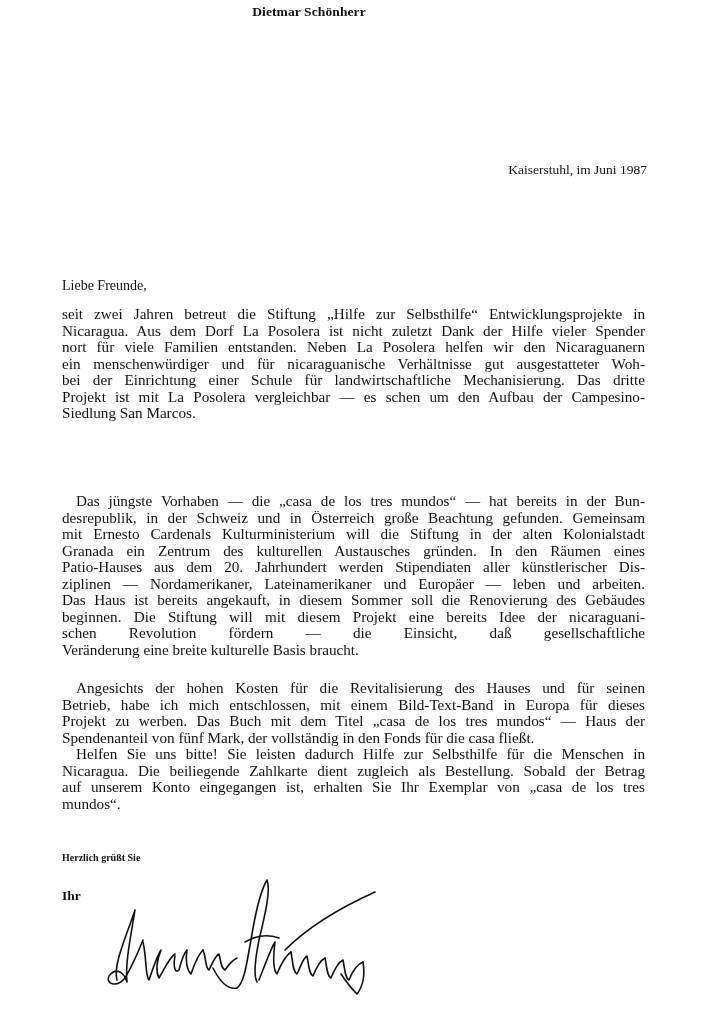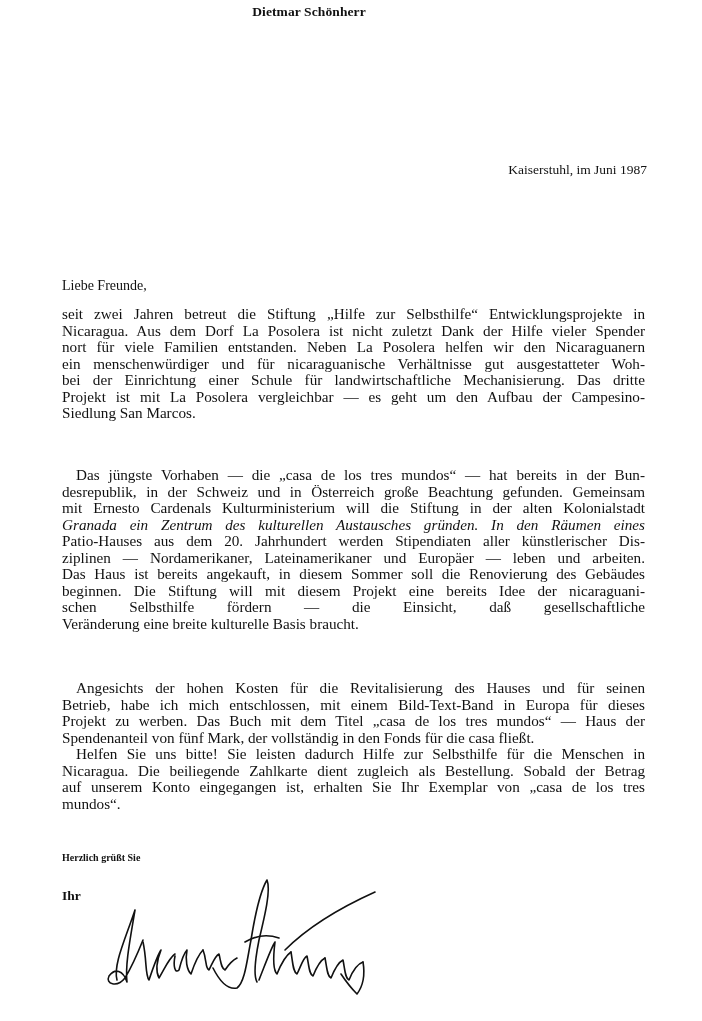--- a/index.html
+++ b/index.html
@@ -9,54 +9,54 @@
             font-weight: bold; font-size: 13.5px; letter-spacing: 0.1px; }
   .date { position: absolute; top: 162px; left: 470px; width: 177px; text-align: right;
           font-size: 13.5px; }
   .salutation { position: absolute; top: 278px; left: 62px; font-size: 14px; }
   .para { position: absolute; left: 62px; width: 583px; font-size: 15.2px; }
   .para .ln { display: block; height: 16.5px; line-height: 16.5px; white-space: nowrap;
               text-align: justify; text-align-last: justify; overflow: visible; }
   .para .ln.last { text-align-last: left; }
   .para .ln.indent { padding-left: 14px; }
   #p1 { top: 306px; }
-  #p2 { top: 467px; }
+  #p2 { top: 493px; }
   #p3 { top: 680px; }
   .closing { position: absolute; top: 852px; left: 62px; font-size: 10px; font-weight: bold; }
   .ihr { position: absolute; top: 888px; left: 62px; font-size: 13.5px; font-weight: bold; }
   .signature { position: absolute; left: 95px; top: 870px; width: 300px; height: 140px; }
 </style>
 </head>
 <body>
 
 <div>
   <div class="header">Dietmar Schönherr</div>
   <div class="date">Kaiserstuhl, im Juni 1987</div>
   <div class="salutation">Liebe Freunde,</div>
 
   <div class="para" id="p1">
     <span class="ln" style="white-space: nowrap;">seit zwei Jahren betreut die Stiftung „Hilfe zur Selbsthilfe“ Entwicklungsprojekte in</span>
     <span class="ln" style="white-space: nowrap;">Nicaragua. Aus dem Dorf La Posolera ist nicht zuletzt Dank der Hilfe vieler Spender</span>
     <span class="ln" style="white-space: nowrap;">nort für viele Familien entstanden. Neben La Posolera helfen wir den Nicaraguanern</span>
     <span class="ln" style="white-space: nowrap;">ein menschenwürdiger und für nicaraguanische Verhältnisse gut ausgestatteter Woh-</span>
     <span class="ln" style="white-space: nowrap;">bei der Einrichtung einer Schule für landwirtschaftliche Mechanisierung. Das dritte</span>
-    <span class="ln" style="white-space: nowrap;">Projekt ist mit La Posolera vergleichbar — es geht um den Aufbau der Campesino-</span>
+    <span class="ln" style="white-space: nowrap;">Projekt ist mit La Posolera vergleichbar — es schen um den Aufbau der Campesino-</span>
     <span class="ln last">Siedlung San Marcos.</span>
   </div>
 
   <div class="para" id="p2">
     <span class="ln indent" style="white-space: nowrap;">Das jüngste Vorhaben — die „casa de los tres mundos“ — hat bereits in der Bun-</span>
     <span class="ln" style="white-space: nowrap;">desrepublik, in der Schweiz und in Österreich große Beachtung gefunden. Gemeinsam</span>
     <span class="ln" style="white-space: nowrap;">mit Ernesto Cardenals Kulturministerium will die Stiftung in der alten Kolonialstadt</span>
-    <span class="ln" style="white-space: nowrap; font-style: italic;">Granada ein Zentrum des kulturellen Austausches gründen. In den Räumen eines</span>
+    <span class="ln" style="white-space: nowrap;">Granada ein Zentrum des kulturellen Austausches gründen. In den Räumen eines</span>
     <span class="ln" style="white-space: nowrap;">Patio-Hauses aus dem 20. Jahrhundert werden Stipendiaten aller künstlerischer Dis-</span>
     <span class="ln" style="white-space: nowrap;">ziplinen — Nordamerikaner, Lateinamerikaner und Europäer — leben und arbeiten.</span>
     <span class="ln" style="white-space: nowrap;">Das Haus ist bereits angekauft, in diesem Sommer soll die Renovierung des Gebäudes</span>
     <span class="ln" style="white-space: nowrap;">beginnen. Die Stiftung will mit diesem Projekt eine bereits Idee der nicaraguani-</span>
-    <span class="ln" style="white-space: nowrap;">schen Selbsthilfe fördern — die Einsicht, daß gesellschaftliche</span>
+    <span class="ln" style="white-space: nowrap;">schen Revolution fördern — die Einsicht, daß gesellschaftliche</span>
     <span class="ln last">Veränderung eine breite kulturelle Basis braucht.</span>
   </div>
 
   <div class="para" id="p3">
     <span class="ln indent" style="white-space: nowrap;">Angesichts der hohen Kosten für die Revitalisierung des Hauses und für seinen</span>
     <span class="ln" style="white-space: nowrap;">Betrieb, habe ich mich entschlossen, mit einem Bild-Text-Band in Europa für dieses</span>
     <span class="ln" style="white-space: nowrap;">Projekt zu werben. Das Buch mit dem Titel „casa de los tres mundos“ — Haus der</span>
     <span class="ln last">Spendenanteil von fünf Mark, der vollständig in den Fonds für die casa fließt.</span>
     <span class="ln indent" style="white-space: nowrap;">Helfen Sie uns bitte! Sie leisten dadurch Hilfe zur Selbsthilfe für die Menschen in</span>
     <span class="ln" style="white-space: nowrap;">Nicaragua. Die beiliegende Zahlkarte dient zugleich als Bestellung. Sobald der Betrag</span>

